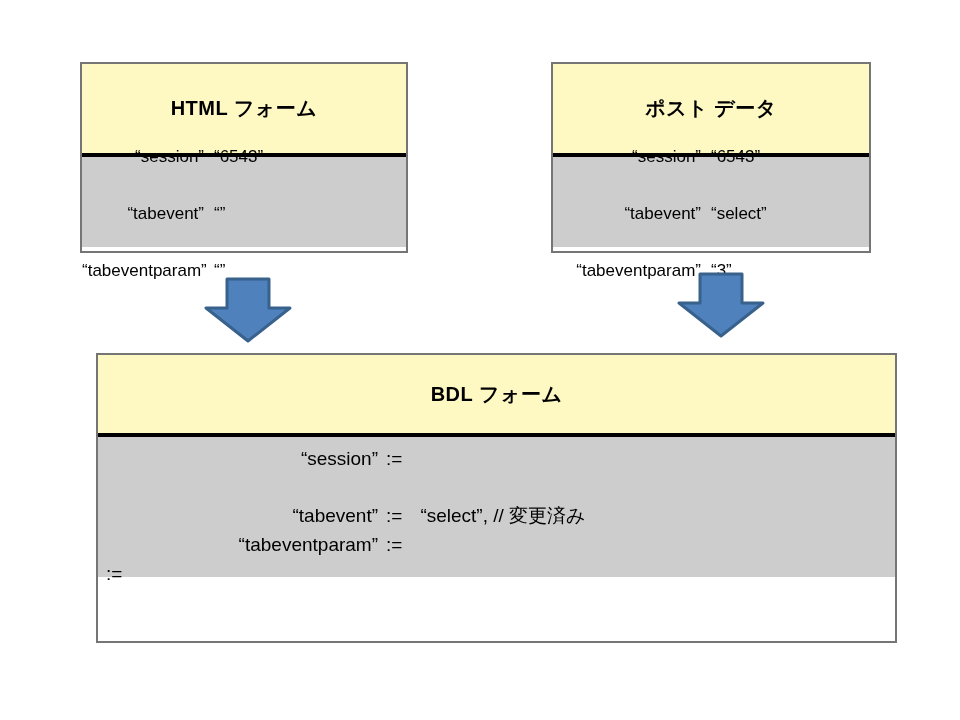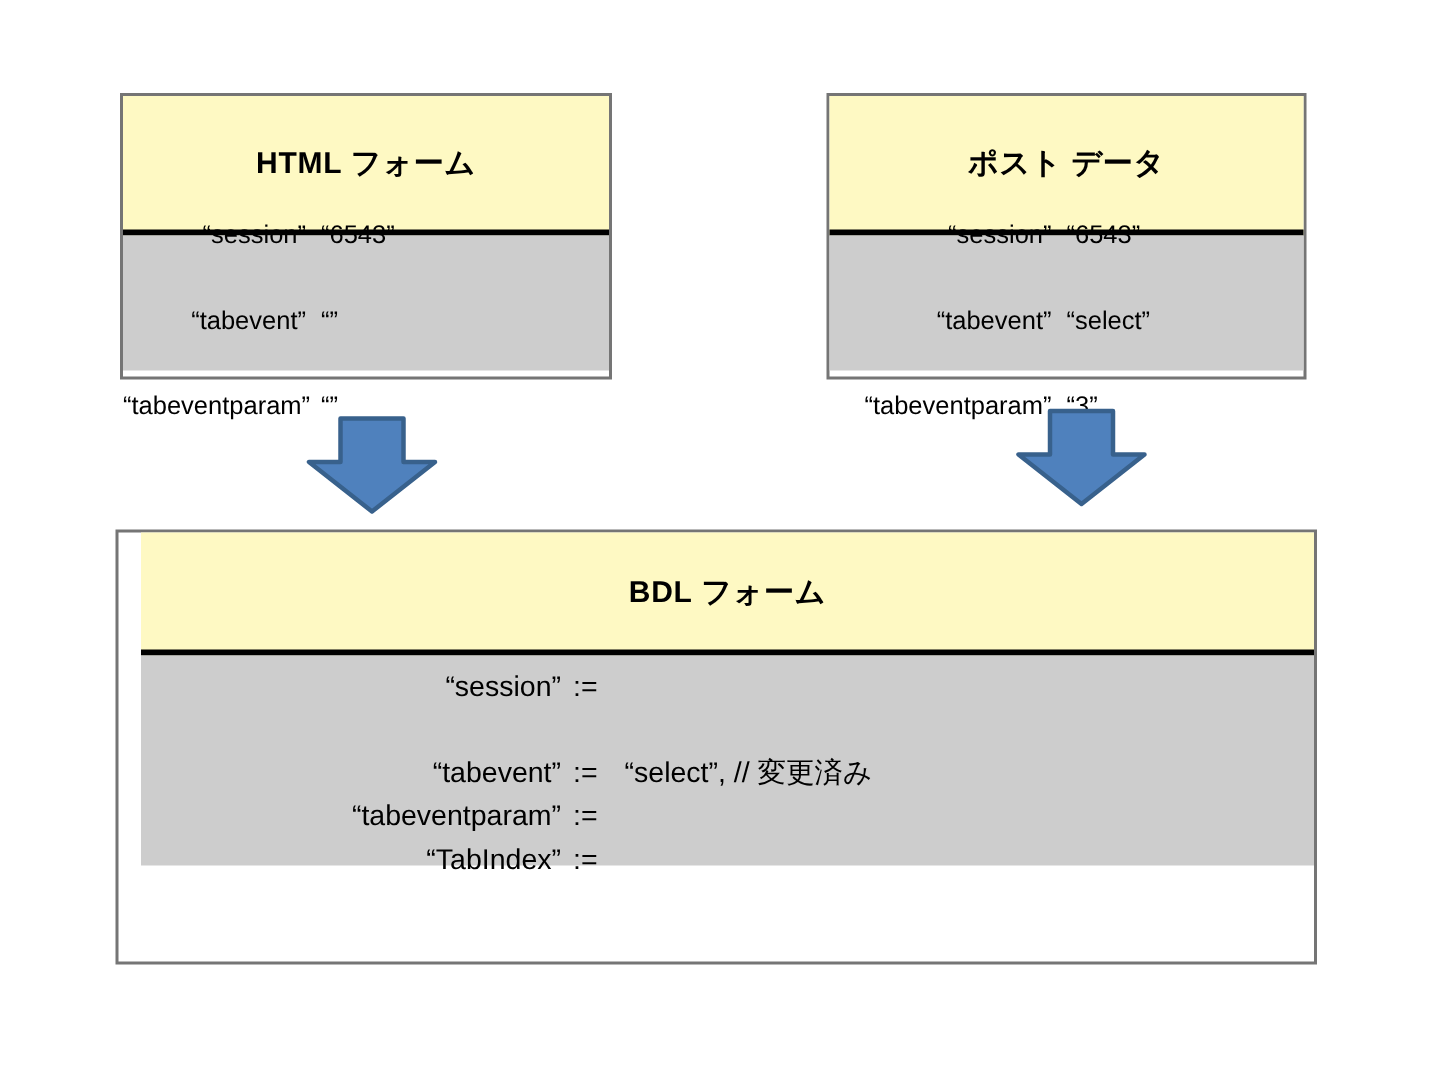--- a/index.html
+++ b/index.html
@@ -33,21 +33,21 @@
   .html-box .row .name{width:122px;}
 
   
   .post-box{left:551px;top:62px;width:320px;height:191px;}
   .post-box .box-header{height:93px;}
   .post-box .box-body{height:90px;justify-content:center;padding-bottom:5px;}
   .post-box .row{font-size:17px;line-height:29px;}
   .post-box .row .name{width:148px;}
 
   
-  .bdl-box{left:77px;top:353px;width:801px;height:290px;padding-left:15px;}
+  .bdl-box{left:96px;top:353px;width:801px;height:290px;}
   .bdl-box .box-header{height:82px;}
   .bdl-box .box-body{height:140px;padding-top:7px;}
   .bdl-box .row{font-size:19px;line-height:29px;}
   .bdl-box .row .name{width:280px;}
 
   
   .arrow{position:absolute;}
   .arrow-left{left:204px;top:277px;}
   .arrow-right{left:677px;top:272px;}
   .arrow polygon{
@@ -114,19 +114,18 @@
       <div class="row">
         <span class="name">“tabevent”</span>
         <span class="op">:=</span>
         <span class="value">“select”, // 変更済み</span>
       </div>
       <div class="row">
         <span class="name">“tabeventparam”</span>
         <span class="op">:=</span>
       </div>
       <div class="row">
-        <span class="name">“TabIndex”</span>
         <span class="op">:=</span>
       </div>
     </div>
   </section>
 
 </div>
 
 </body></html>

